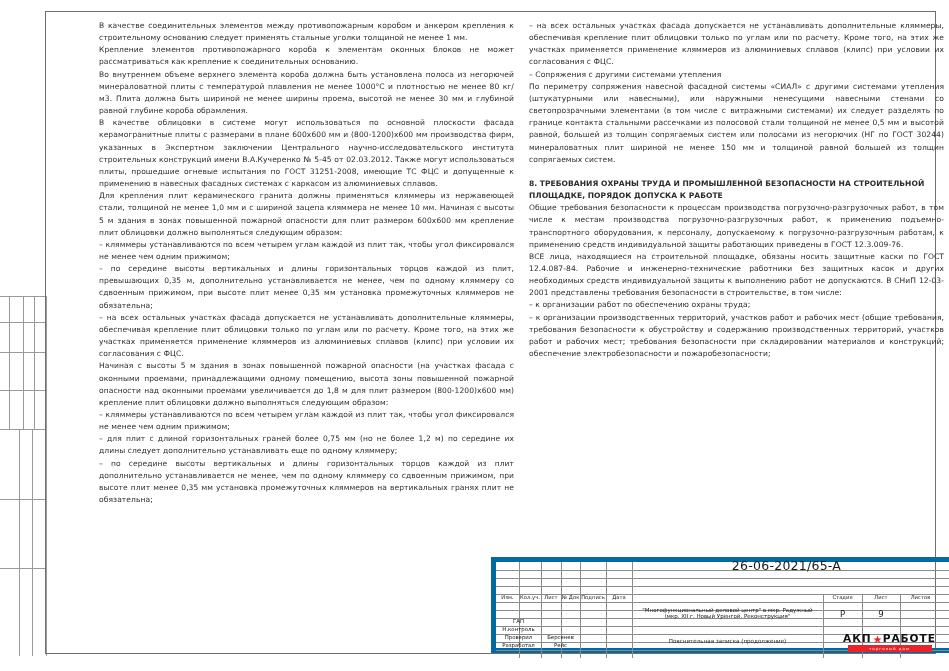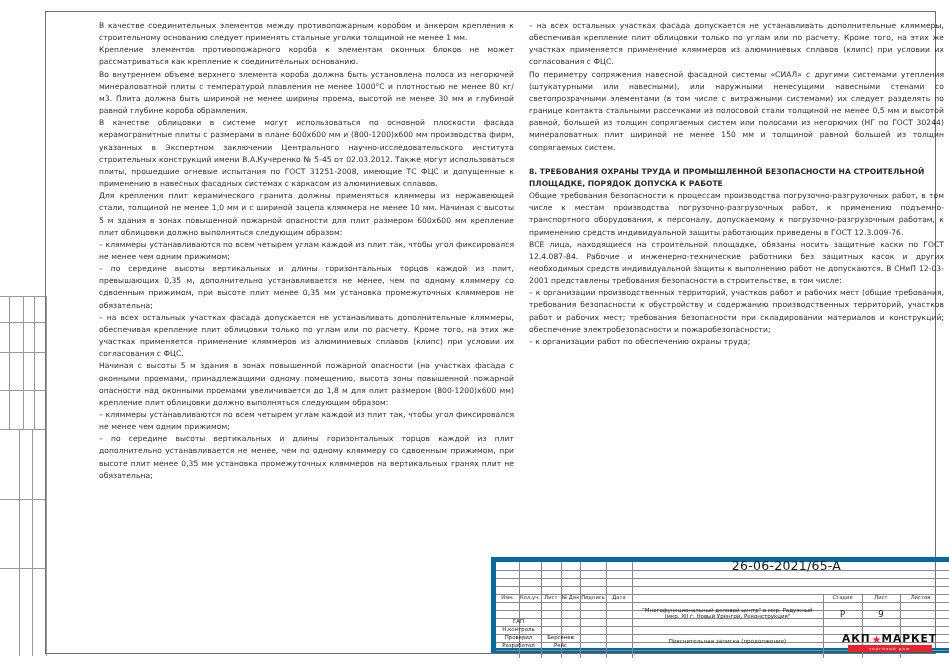--- a/index.html
+++ b/index.html
@@ -231,32 +231,34 @@
       <p>В качестве соединительных элементов между противопожарным коробом и анкером крепления к строительному основанию следует применять стальные уголки толщиной не менее 1 мм.</p>
       <p>Крепление элементов противопожарного короба к элементам оконных блоков не может рассматриваться как крепление к соединительных основанию.</p>
       <p>Во внутреннем объеме верхнего элемента короба должна быть установлена полоса из негорючей минераловатной плиты с температурой плавления не менее 1000°С и плотностью не менее 80 кг/м3. Плита должна быть шириной не менее ширины проема, высотой не менее 30 мм и глубиной равной глубине короба обрамления.</p>
       <p>В качестве облицовки в системе могут использоваться по основной плоскости фасада керамогранитные плиты с размерами в плане 600x600 мм и (800-1200)x600 мм производства фирм, указанных в Экспертном заключении Центрального научно-исследовательского института строительных конструкций имени В.А.Кучеренко № 5-45 от 02.03.2012. Также могут использоваться плиты, прошедшие огневые испытания по ГОСТ 31251-2008, имеющие ТС ФЦС и допущенные к применению в навесных фасадных системах с каркасом из алюминиевых сплавов.</p>
       <p>Для крепления плит керамического гранита должны применяться кляммеры из нержавеющей стали, толщиной не менее 1,0 мм и с шириной зацепа кляммера не менее 10 мм.  Начиная с высоты 5 м здания в зонах повышенной пожарной опасности для плит размером 600x600 мм крепление плит облицовки должно выполняться следующим образом:</p>
       <p>– кляммеры устанавливаются по всем четырем углам каждой из плит так, чтобы угол фиксировался не менее чем одним прижимом;</p>
       <p>– по середине высоты вертикальных и длины горизонтальных торцов каждой из плит, превышающих 0,35 м, дополнительно устанавливается не менее, чем по одному кляммеру со сдвоенным прижимом, при высоте плит менее 0,35 мм установка промежуточных кляммеров не обязательна;</p>
       <p>– на всех остальных участках фасада допускается не устанавливать дополнительные кляммеры, обеспечивая крепление плит облицовки только по углам или по расчету. Кроме того, на этих же участках применяется применение кляммеров из алюминиевых сплавов (клипс) при условии их согласования с ФЦС.</p>
       <p>Начиная с высоты 5 м здания в зонах повышенной пожарной опасности (на участках фасада с оконными проемами, принадлежащими одному помещению, высота зоны повышенной пожарной опасности над оконными проемами увеличивается до 1,8 м для плит размером (800-1200)x600 мм) крепление плит облицовки должно выполняться следующим образом:</p>
       <p>– кляммеры устанавливаются по всем четырем углам каждой из плит так, чтобы угол фиксировался не менее чем одним прижимом;</p>
+      <p>– для плит с длиной горизонтальных граней более 0,75 мм (но не более 1,2 м) по середине их длины следует дополнительно устанавливать еще по одному кляммеру;</p>
       <p>– по середине высоты вертикальных и длины горизонтальных торцов каждой из плит дополнительно устанавливается не менее, чем по одному кляммеру со сдвоенным прижимом, при высоте плит менее 0,35 мм установка промежуточных кляммеров на вертикальных гранях плит не обязательна;</p>
     </div>
 
     <div class="col">
       <p>– на всех остальных участках фасада допускается не устанавливать дополнительные кляммеры, обеспечивая крепление плит облицовки только по углам или по расчету. Кроме того, на этих же участках применяется применение кляммеров из алюминиевых сплавов (клипс) при условии их согласования с ФЦС.</p>
+      <p class="nogap">– Сопряжения с другими системами утепления</p>
       <p>По периметру сопряжения навесной фасадной системы «СИАЛ» с другими системами утепления (штукатурными или навесными), или наружными ненесущими навесными стенами со светопрозрачными элементами (в том числе с витражными системами) их следует разделять по границе контакта стальными рассечками из полосовой стали толщиной не менее 0,5 мм и высотой равной, большей из толщин сопрягаемых систем или полосами из негорючих (НГ по ГОСТ 30244) минераловатных плит шириной не менее 150 мм и толщиной равной большей из толщин сопрягаемых систем.</p>
       <div class="spacer"></div>
       <p class="head">8. ТРЕБОВАНИЯ ОХРАНЫ ТРУДА И ПРОМЫШЛЕННОЙ БЕЗОПАСНОСТИ НА СТРОИТЕЛЬНОЙ ПЛОЩАДКЕ, ПОРЯДОК ДОПУСКА К РАБОТЕ</p>
       <p>Общие требования безопасности к процессам производства погрузочно-разгрузочных работ, в том числе к местам производства погрузочно-разгрузочных работ, к применению подъемно-транспортного оборудования, к персоналу, допускаемому к погрузочно-разгрузочным работам, к применению средств индивидуальной защиты работающих приведены в ГОСТ 12.3.009-76.</p>
       <p>ВСЕ лица, находящиеся на строительной площадке, обязаны носить защитные каски по ГОСТ 12.4.087-84. Рабочие и инженерно-технические работники без защитных касок и других необходимых средств индивидуальной защиты к выполнению работ не допускаются. В СНиП 12-03-2001 представлены требования безопасности в строительстве, в том числе:</p>
+      <p>–     к организации работ по обеспечению охраны труда;</p>
       <p>–     к организации производственных территорий, участков работ и рабочих мест (общие требования, требования безопасности к обустройству и содержанию производственных территорий, участков работ и рабочих мест; требования безопасности при складировании материалов и конструкций; обеспечение электробезопасности и пожаробезопасности;</p>
-      <p>–     к организации работ по обеспечению охраны труда;</p>
     </div>
 
   </div>
 
   <div id="stamp">
 
     <div class="hline" style="top:8px;"></div>
     <div class="hline" style="top:16px;"></div>
     <div class="hline" style="top:24px;"></div>
     <div class="hline" style="top:32px;"></div>
@@ -315,21 +317,21 @@
     <div class="cell docttl" style="left:136px; top:64px; width:191px; height:32px;">Пояснительная записка (продолжение)</div>
 
     <div id="logo" style="left:327px; top:64px; width:118px; height:32px;">
       <div class="logo-word">
         <span>АКП</span>
         <span class="logo-star">
           <svg viewBox="0 0 24 24" width="9" height="9" aria-hidden="true">
             <polygon points="12,1.5 15,9 23,9 16.5,13.8 19,21.5 12,16.8 5,21.5 7.5,13.8 1,9 9,9" fill="#e8232a"></polygon>
           </svg>
         </span>
-        <span>МАРКЕТ</span>
+        <span>РАБОТЕ</span>
       </div>
       <div class="logo-bar">
         <span>торговый дом</span>
       </div>
     </div>
 
   </div>
 
 </div>
 

